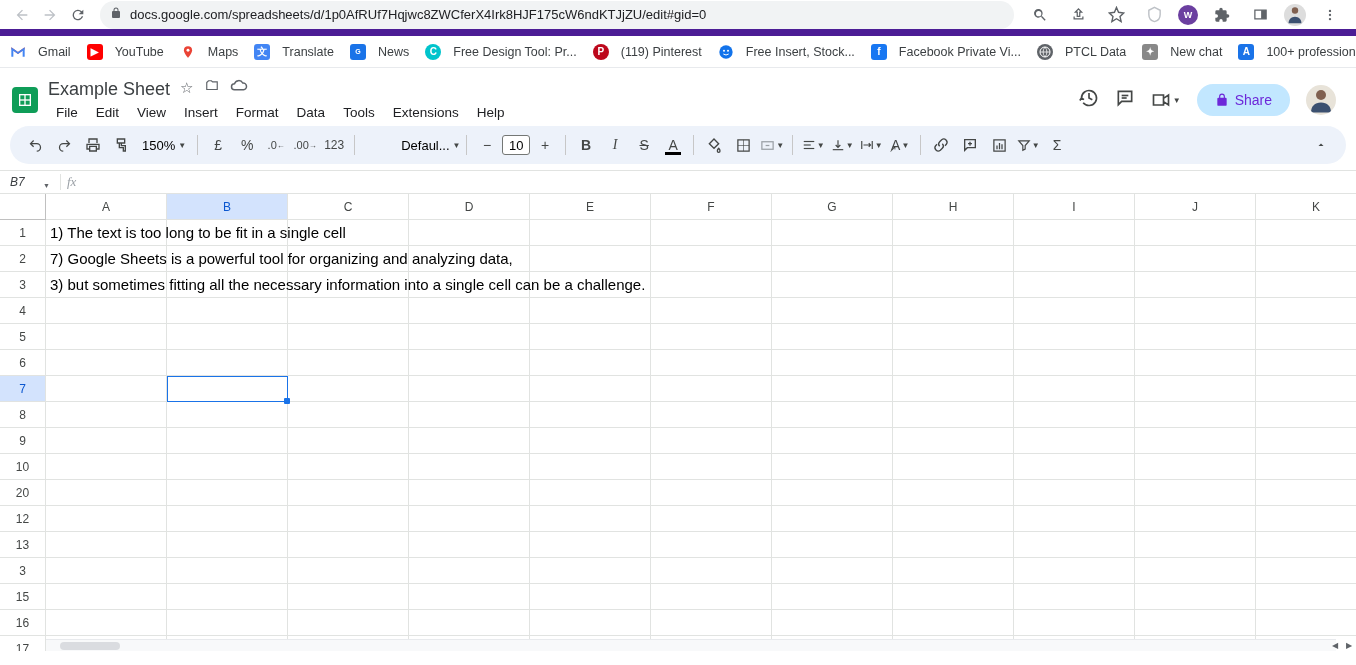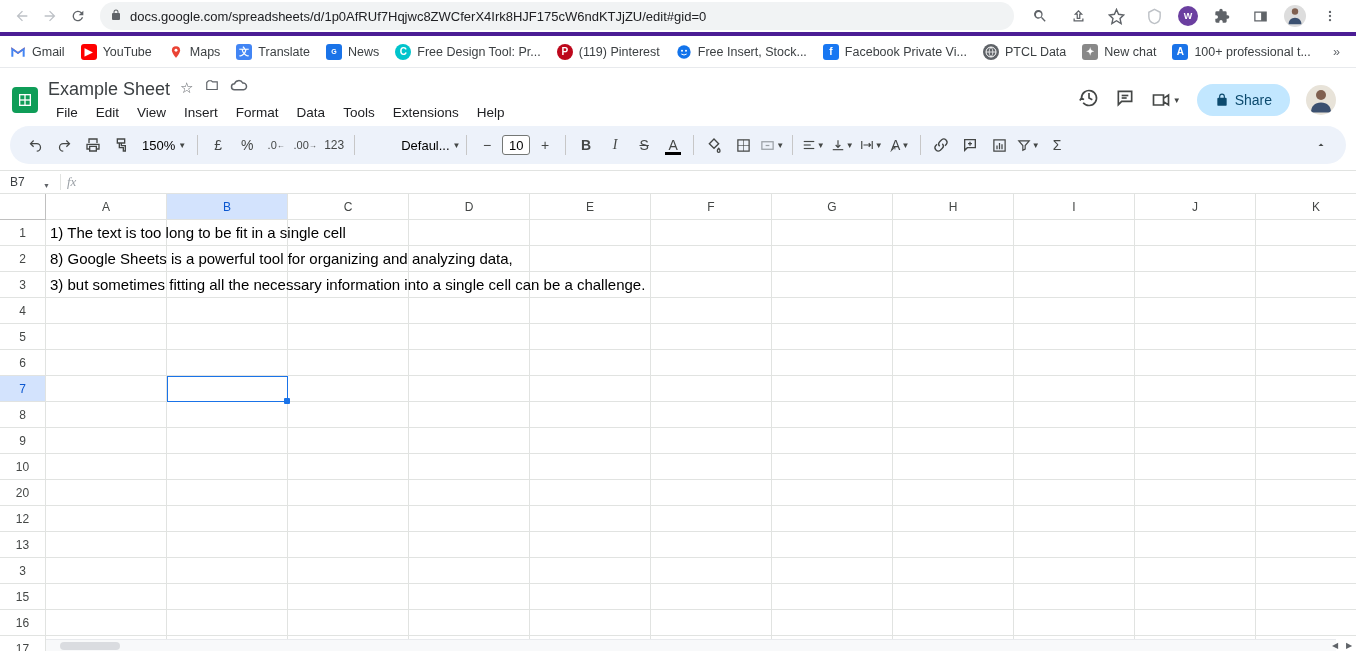--- a/index.html
+++ b/index.html
@@ -1,30 +1,30 @@
 <!DOCTYPE html>
 <html><head>
 <meta charset="utf-8">
 <style>
   * { margin: 0; padding: 0; box-sizing: border-box; font-family: Arial, sans-serif; }
   body { width: 1356px; height: 665px; overflow: hidden; background: #fff; }
 
   
-  .chrome-bar { height: 36px; background: #fff; display: flex; align-items: center; padding: 0 8px; border-bottom: 4px solid #4c1d95; }
+  .chrome-bar { height: 36px; background: #fff; display: flex; align-items: center; padding: 0 8px; border-bottom: 7px solid #4c1d95; }
   .nav-btn { width: 28px; height: 28px; display: flex; align-items: center; justify-content: center; color: #5f6368; cursor: pointer; border-radius: 50%; }
   .nav-btn.disabled { color: #bdc1c6; }
   .url-bar { flex: 1; height: 28px; background: #f1f3f4; border-radius: 14px; display: flex; align-items: center; padding: 0 10px; margin: 0 8px; font-size: 13px; color: #202124; }
   .url-bar .lock { color: #5f6368; margin-right: 8px; }
   .chrome-right-icons { display: flex; align-items: center; gap: 10px; padding: 0 4px; color: #5f6368; }
   .chrome-right-icons .ext-badge { width: 20px; height: 20px; border-radius: 50%; background: #6b3fa0; color: #fff; font-size: 9px; display:flex; align-items:center; justify-content:center; font-weight:bold;}
   .avatar-small { width: 22px; height: 22px; border-radius: 50%; background: #ddd; display:flex; align-items:center; justify-content:center;}
 
   
   .bookmarks-bar { height: 32px; background: #fff; display: flex; align-items: center; padding: 0 10px; gap: 16px; font-size: 12.5px; color: #3c4043; border-bottom: 1px solid #e8eaed;}
-  .bookmark { display: flex; align-items: center; gap: 6px; cursor: pointer; white-space: nowrap;}
+  .bookmark { display: flex; align-items: center; gap: 12px; cursor: pointer; white-space: nowrap;}
   .bm-icon { width:16px; height:16px; border-radius:3px; display:flex; align-items:center; justify-content:center; font-size:10px; color:#fff; font-weight:bold;}
   .bm-youtube { background:#f00;}
   .bm-translate { background:#4285f4;}
   .bm-news { background:#1a73e8;}
   .bm-canva { background:#00c4cc; border-radius:50%;}
   .bm-pinterest { background:#bd081c; border-radius:50%;}
   .bm-fb { background:#1877f2;}
   .bm-ptcl { background:#5f6368; border-radius:50%;}
   .bm-chat { background:#888; border-radius:3px;}
   .bm-a { background:#1a73e8;}
@@ -34,37 +34,37 @@
   .sheets-logo { width: 30px; height: 40px; display:flex; align-items:center; justify-content:center;}
   .sheets-icon-svg { width:26px; height:26px; background:#0f9d58; border-radius:4px; display:flex; align-items:center; justify-content:center;}
   .title-block { flex:1; padding-left:8px;}
   .title-row { display:flex; align-items:flex-start; gap:10px; height:22px;}
   .doc-title { font-size:18px; color:#3c4043;}
   .title-icon { color:#5f6368; font-size:15px; cursor:pointer;}
   .menu-row { display:flex; gap:2px; font-size:13.5px; color:#202124; margin-top:2px;text-align:center;}
   .menu-item { padding: 2px 8px; cursor:pointer; border-radius:4px;}
   .header-right { display:flex; align-items:center; gap:16px; padding-right:10px;}
   .hr-icon { color:#444746; cursor:pointer; font-size:18px;}
-  .share-btn { background:#c2e7ff; color:#0c4a6e; padding: 8px 18px; border-radius: 20px; font-size:14px; font-weight:500; display:flex; align-items:center; gap:6px; cursor:pointer;}
+  .share-btn { background:#c2e7ff; color:#6d28d9; padding: 8px 18px; border-radius: 20px; font-size:14px; font-weight:500; display:flex; align-items:center; gap:6px; cursor:pointer;}
   .avatar { width:30px; height:30px; border-radius:50%; background:#e8e3d9; display:flex; align-items:center; justify-content:center; overflow:hidden;}
 
   
   .toolbar { height: 38px; margin: 0 10px; background:#edf2fa; border-radius: 20px; display:flex; align-items:center; padding: 0 12px; gap:3px;}
   .tb-btn { width:26px; height:26px; display:flex; align-items:center; justify-content:center; color:#444746; cursor:pointer; border-radius:4px; font-size:14px;}
   .tb-sep { width:1px; height:20px; background:#c7c7c7; margin:0 4px;}
   .tb-zoom { font-size:13px; padding:0 4px; display:flex; align-items:center; gap:3px; cursor:pointer;}
   .tb-font { font-size:13px; padding:0 4px 0 8px; display:flex; align-items:center; gap:3px; cursor:pointer; width:66px;margin-left:31px;}
   .tb-fontsize-box { display:flex; align-items:center; gap:2px;}
   .tb-fs-input { width:28px; height:20px; border:1px solid #747775; border-radius:3px; text-align:center; font-size:13px; background:#fff;}
   .tb-caret { font-size:8px; color:#444746;}
   .tb-expand { margin-left:auto;}
 
   
   .formula-row { height:24px; display:flex; align-items:center; border-top:1px solid #e1e3e1; border-bottom:1px solid #e1e3e1; margin-top:6px;}
-  .name-box { width:54px; font-size:12px; color:#3c4043; padding-left:10px; display:flex; align-items:flex-end; justify-content:space-between; padding-right:4px;}
+  .name-box { width:54px; font-size:12px; color:#3c4043; padding-left:10px; display:flex; align-items:flex-end; justify-content:space-between; padding-right:4px;font-style:italic;}
   .nb-caret { font-size:7px; color:#606368;}
   .fx-sep { width:1px; height:16px; background:#e1e3e1; margin:0 6px;}
   .fx { font-style:italic; color:#9aa0a6; font-size:13px; font-family: 'Times New Roman', serif; margin-right:8px;}
   .formula-input { flex:1; border:none; outline:none; font-size:13px; height:100%;}
 
   
   .grid-wrapper { position:relative; height: calc(665px - 36px - 32px - 58px - 38px - 6px - 24px - 14px); overflow:hidden;}
   .grid { display:grid; grid-template-columns: 46px repeat(11, var(--colw)); grid-auto-rows: 26px;}
   .grid-container { --colw: 121px; }
   .col-header { background:#fff; border-right:1px solid #e1e3e1; border-bottom:1px solid #e1e3e1; display:flex; align-items:center; justify-content:center; font-size:12px; color:#444746; position:sticky; top:0;}
@@ -461,21 +461,21 @@
       <div class="cell"></div>
       <div class="cell"></div>
       <div class="cell"></div>
       <div class="cell"></div>
       <div class="cell"></div>
       <div class="cell"></div>
       <div class="cell"></div>
       <div class="cell"></div>
       <div class="row-header">2</div>
       <div class="cell">
-        <span class="overflow-text">8) Google Sheets is a powerful tool for organizing and analyzing data,</span>
+        <span class="overflow-text">7) Google Sheets is a powerful tool for organizing and analyzing data,</span>
       </div>
       <div class="cell"></div>
       <div class="cell"></div>
       <div class="cell"></div>
       <div class="cell"></div>
       <div class="cell"></div>
       <div class="cell"></div>
       <div class="cell"></div>
       <div class="cell"></div>
       <div class="cell"></div>

